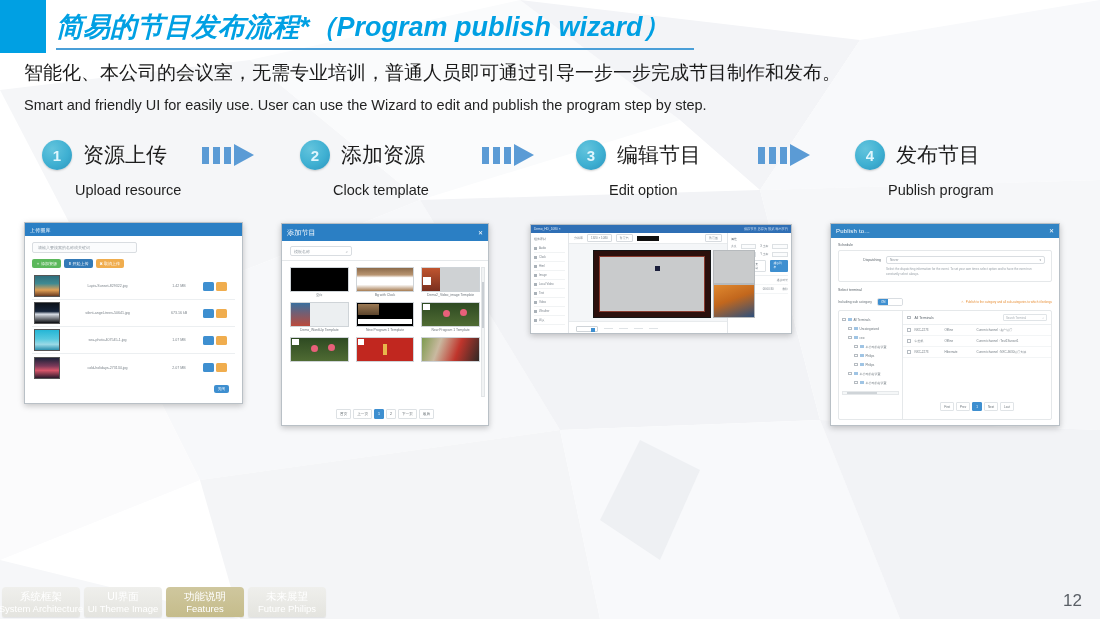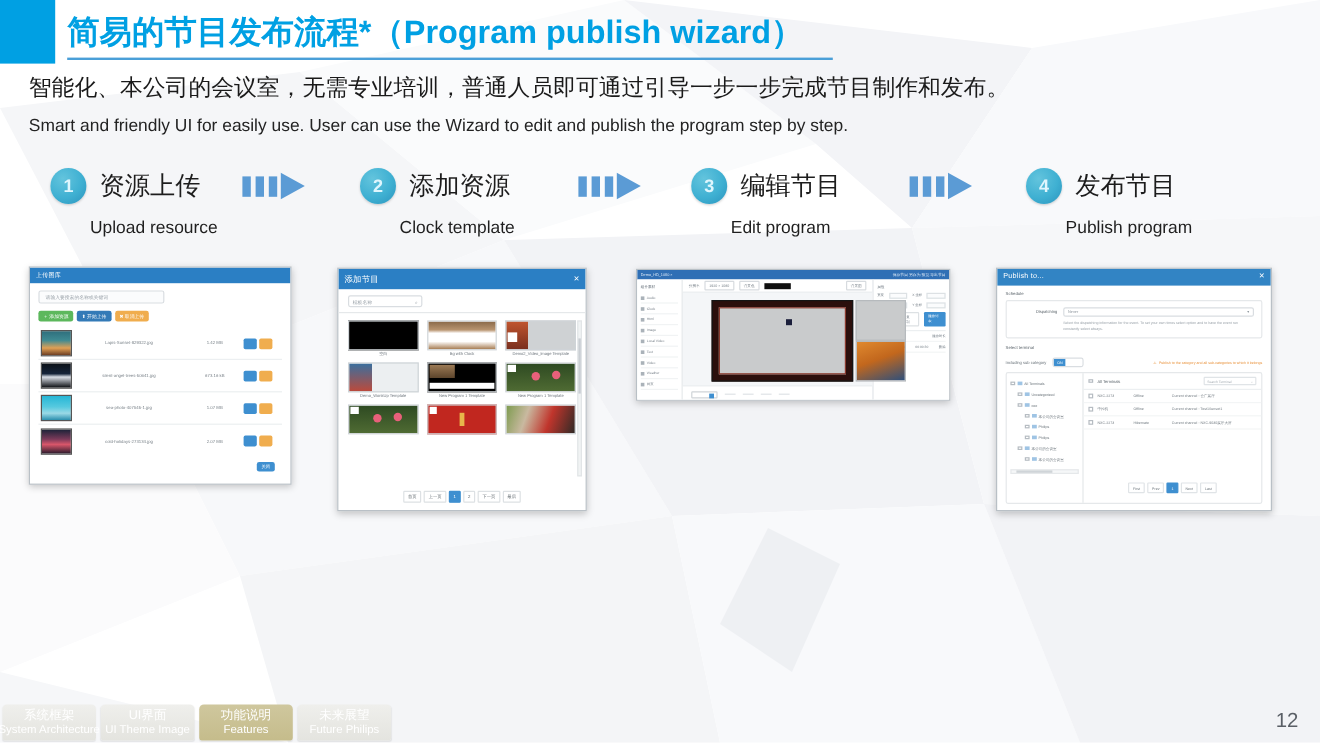--- a/index.html
+++ b/index.html
@@ -18,20 +18,21 @@
   .bg-facets svg { width: 100%; height: 100%; display: block; }
 
   
   .header-band {
     position: absolute; left: 0; top: 0; width: 46px; height: 53px;
     background: #00a0e3; z-index: 2;
   }
   .title-wrap {
     position: absolute; left: 56px; top: 8px; z-index: 3;
     width: 640px;
+    font-style: italic;
   }
   .title {
     font-size: 27px; font-weight: bold; color: #00a0e3;
     letter-spacing: 0px; white-space: nowrap; line-height: 38px;
   }
   .title-rule {
     margin-top: 2px; height: 2px; width: 638px;
     background: #4a9fd8;
   }
 
@@ -299,21 +300,21 @@
       <span class="b b2"></span>
       <span class="b b3"></span>
       <span class="tri"></span>
   </div>
 
   <div class="step" style="left:576px;">
     <div class="step-head">
       <div class="badge">3</div>
       <div class="step-cn">编辑节目</div>
     </div>
-    <div class="step-en">Edit program</div>
+    <div class="step-en">Edit option</div>
   </div>
   <div class="arrow" style="left:758px;">
     <span class="b b1"></span>
       <span class="b b2"></span>
       <span class="b b3"></span>
       <span class="tri"></span>
   </div>
 
   <div class="step" style="left:855px;">
     <div class="step-head">

